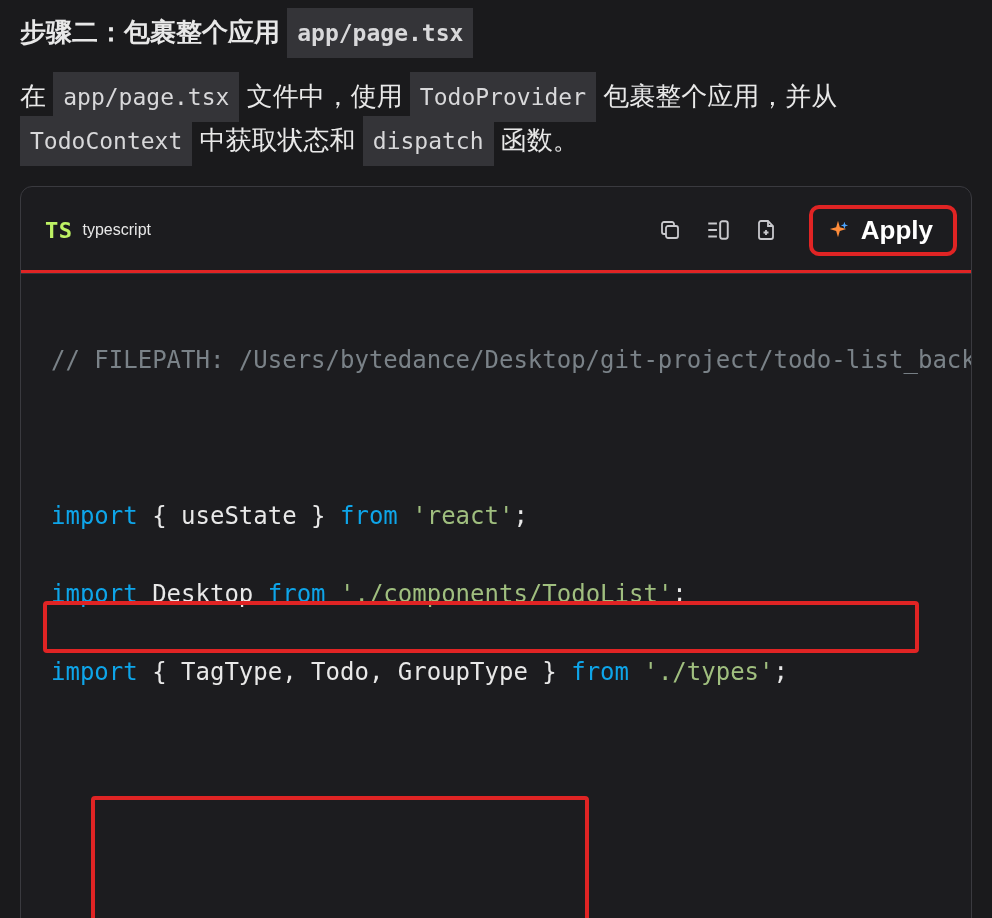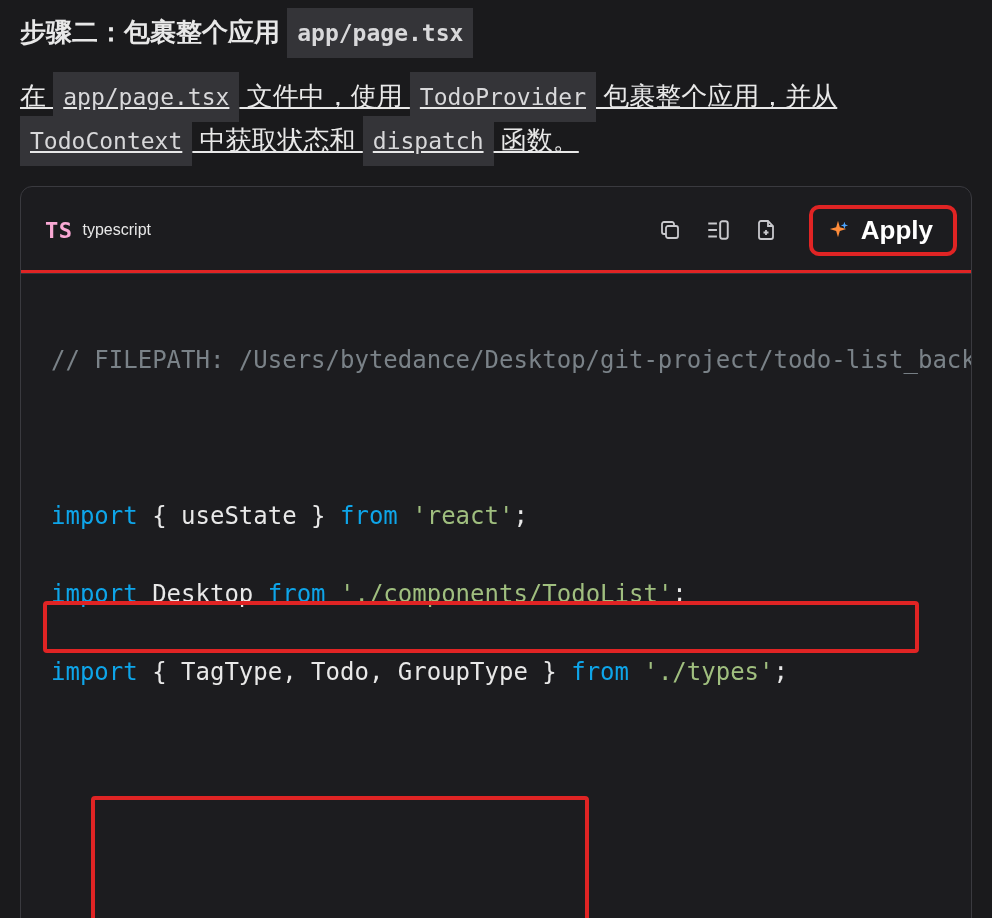--- a/index.html
+++ b/index.html
@@ -31,21 +31,20 @@
     border-radius: 0;
     padding: 12px 10px;
     font-family: ui-monospace, "SF Mono", Menlo, Monaco, Consolas, monospace;
     font-size: 23px;
     color: #d8d8da;
   }
 
   .paragraph {
     font-size: 26px;
     line-height: 1.7;
-    text-decoration: underline;
   }
 
   .code-block {
     margin: 14px 20px 0 20px;
     border: 1px solid #3a3a3f;
     border-radius: 12px;
     background: #1c1c1f;
     overflow: hidden;
     position: relative;
   }
@@ -67,21 +66,21 @@
      height:1px; background:#35353a;
   }
 
   .lang-wrap {
     display: flex;
     align-items: center;
     gap: 10px;
   }
 
   .ts-badge {
-    color: #f9a8d4;
+    color: #bef264;
     font-weight: 700;
     font-size: 22px;
     letter-spacing: .5px;
     font-family: ui-monospace, Menlo, monospace;
   }
 
   .lang-label {
     font-size: 16px;
     color: #e8e8e8;
   }

